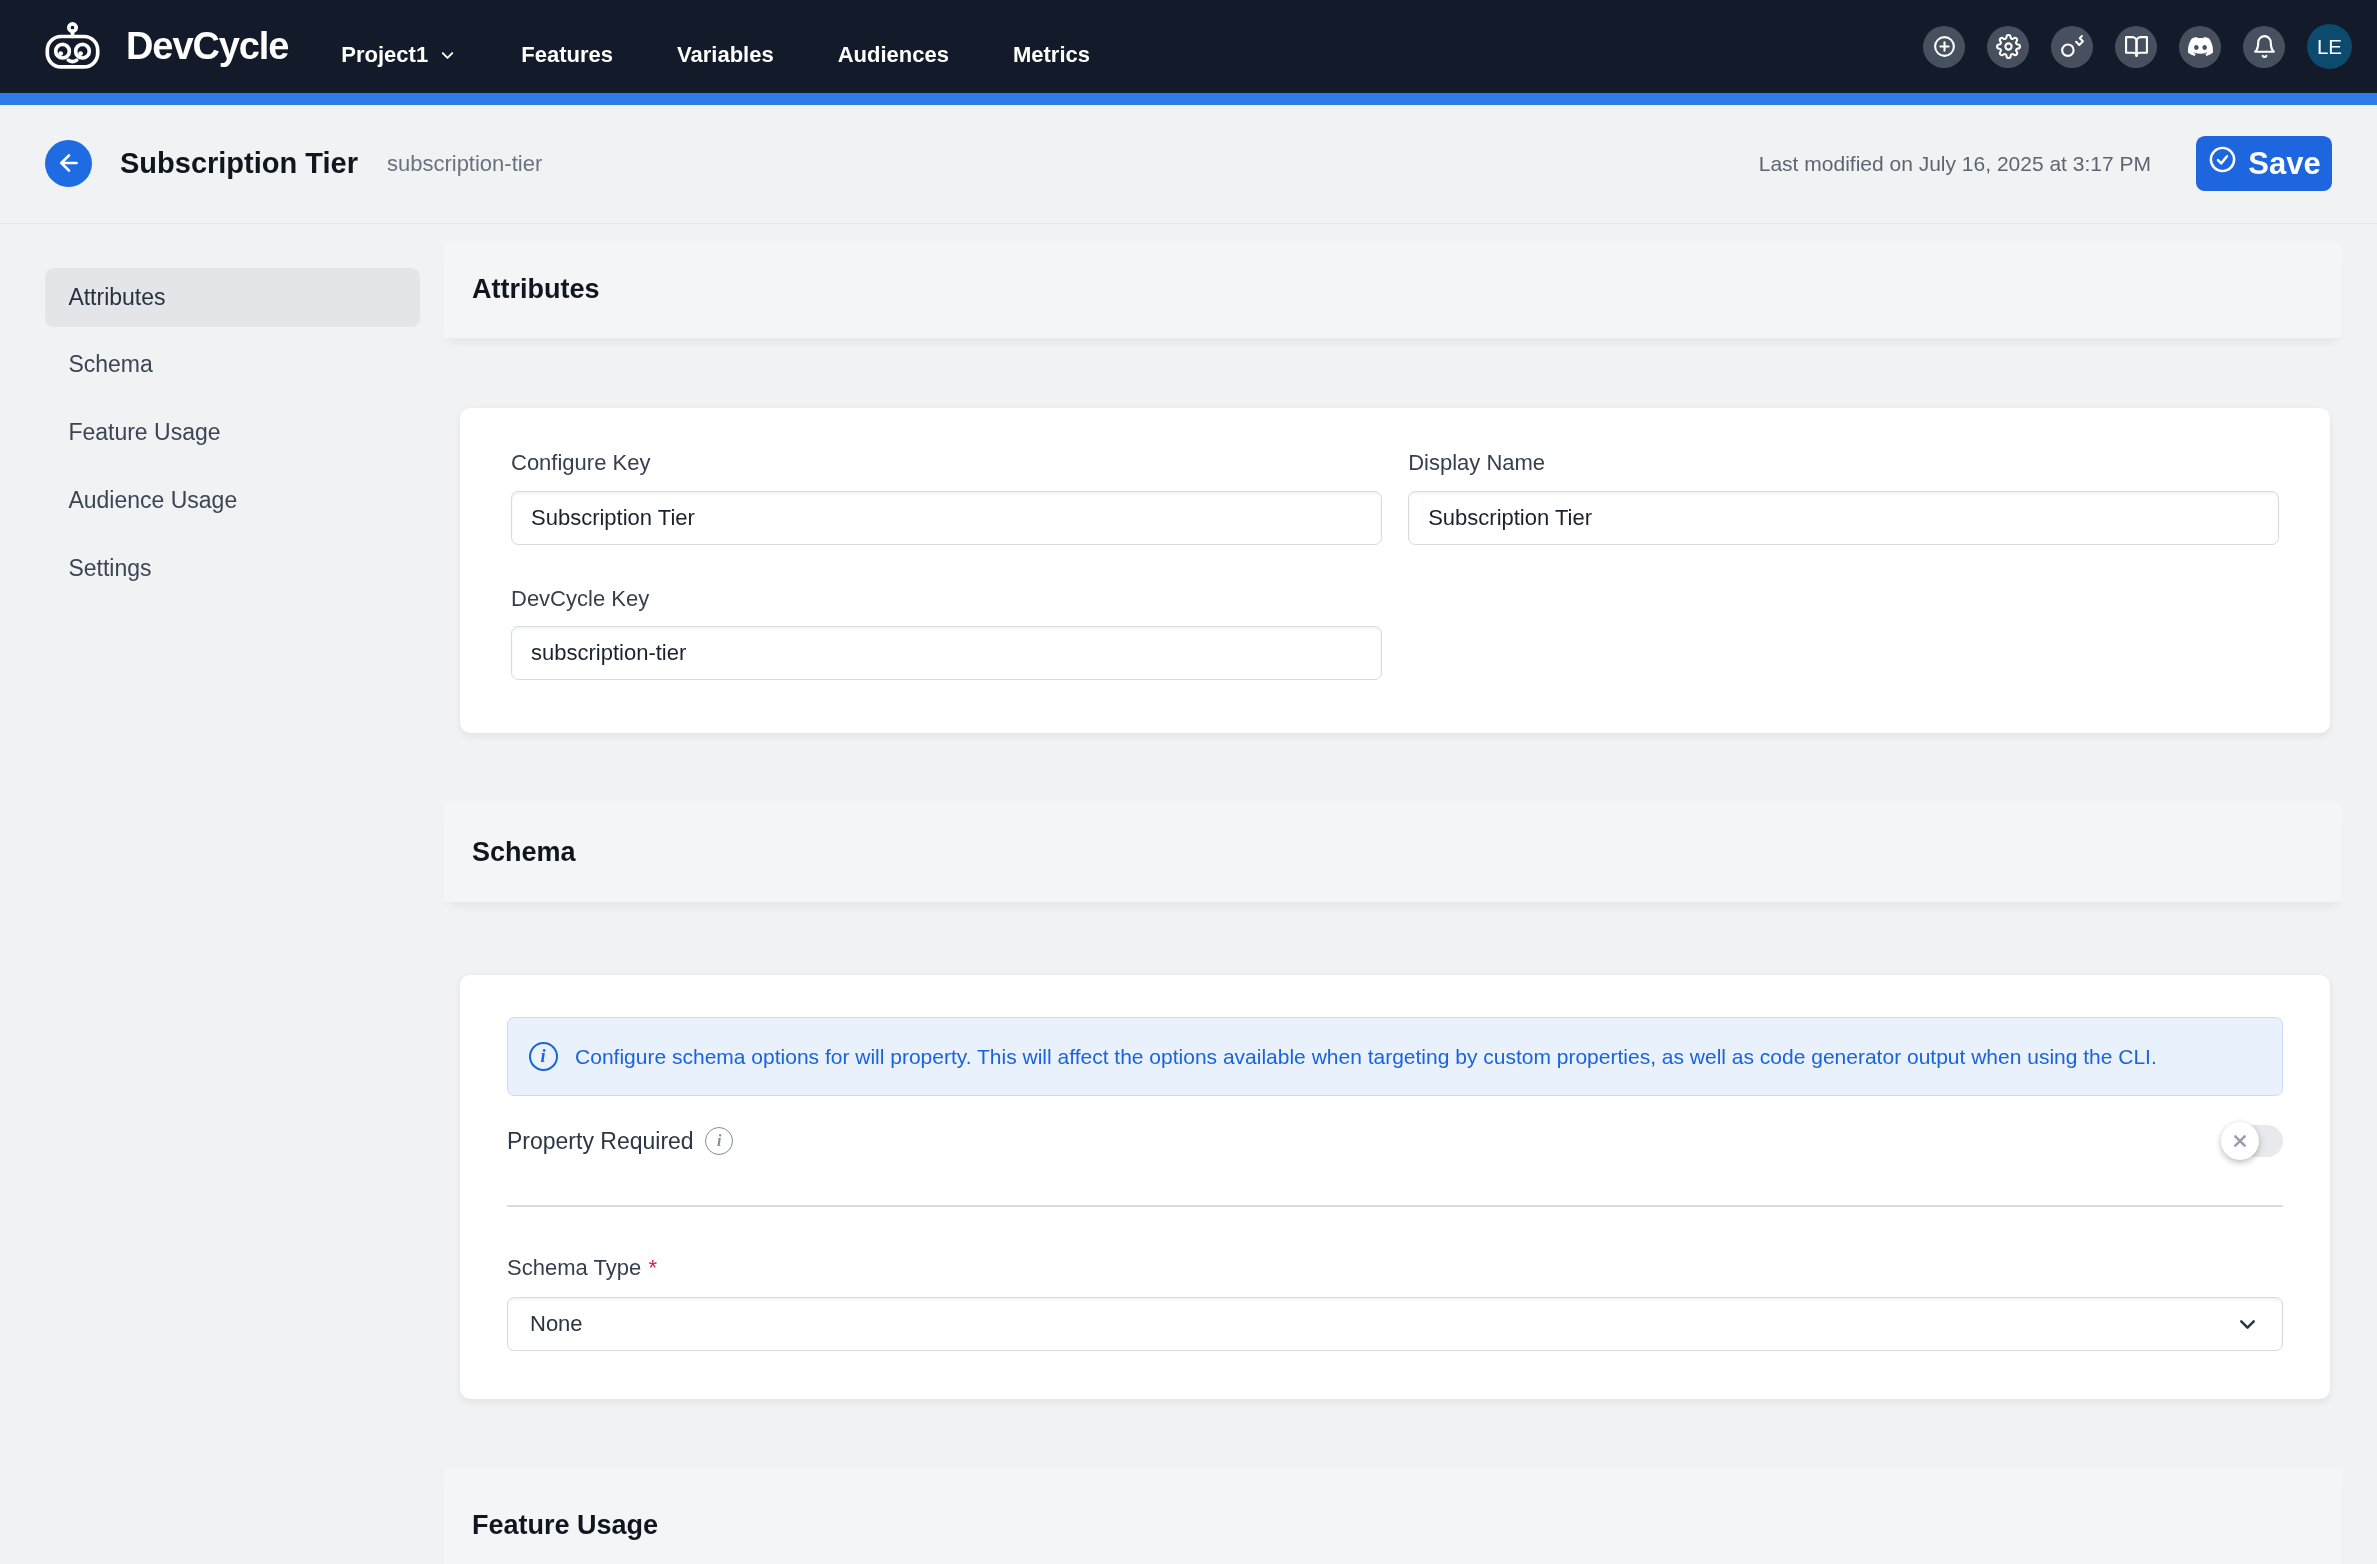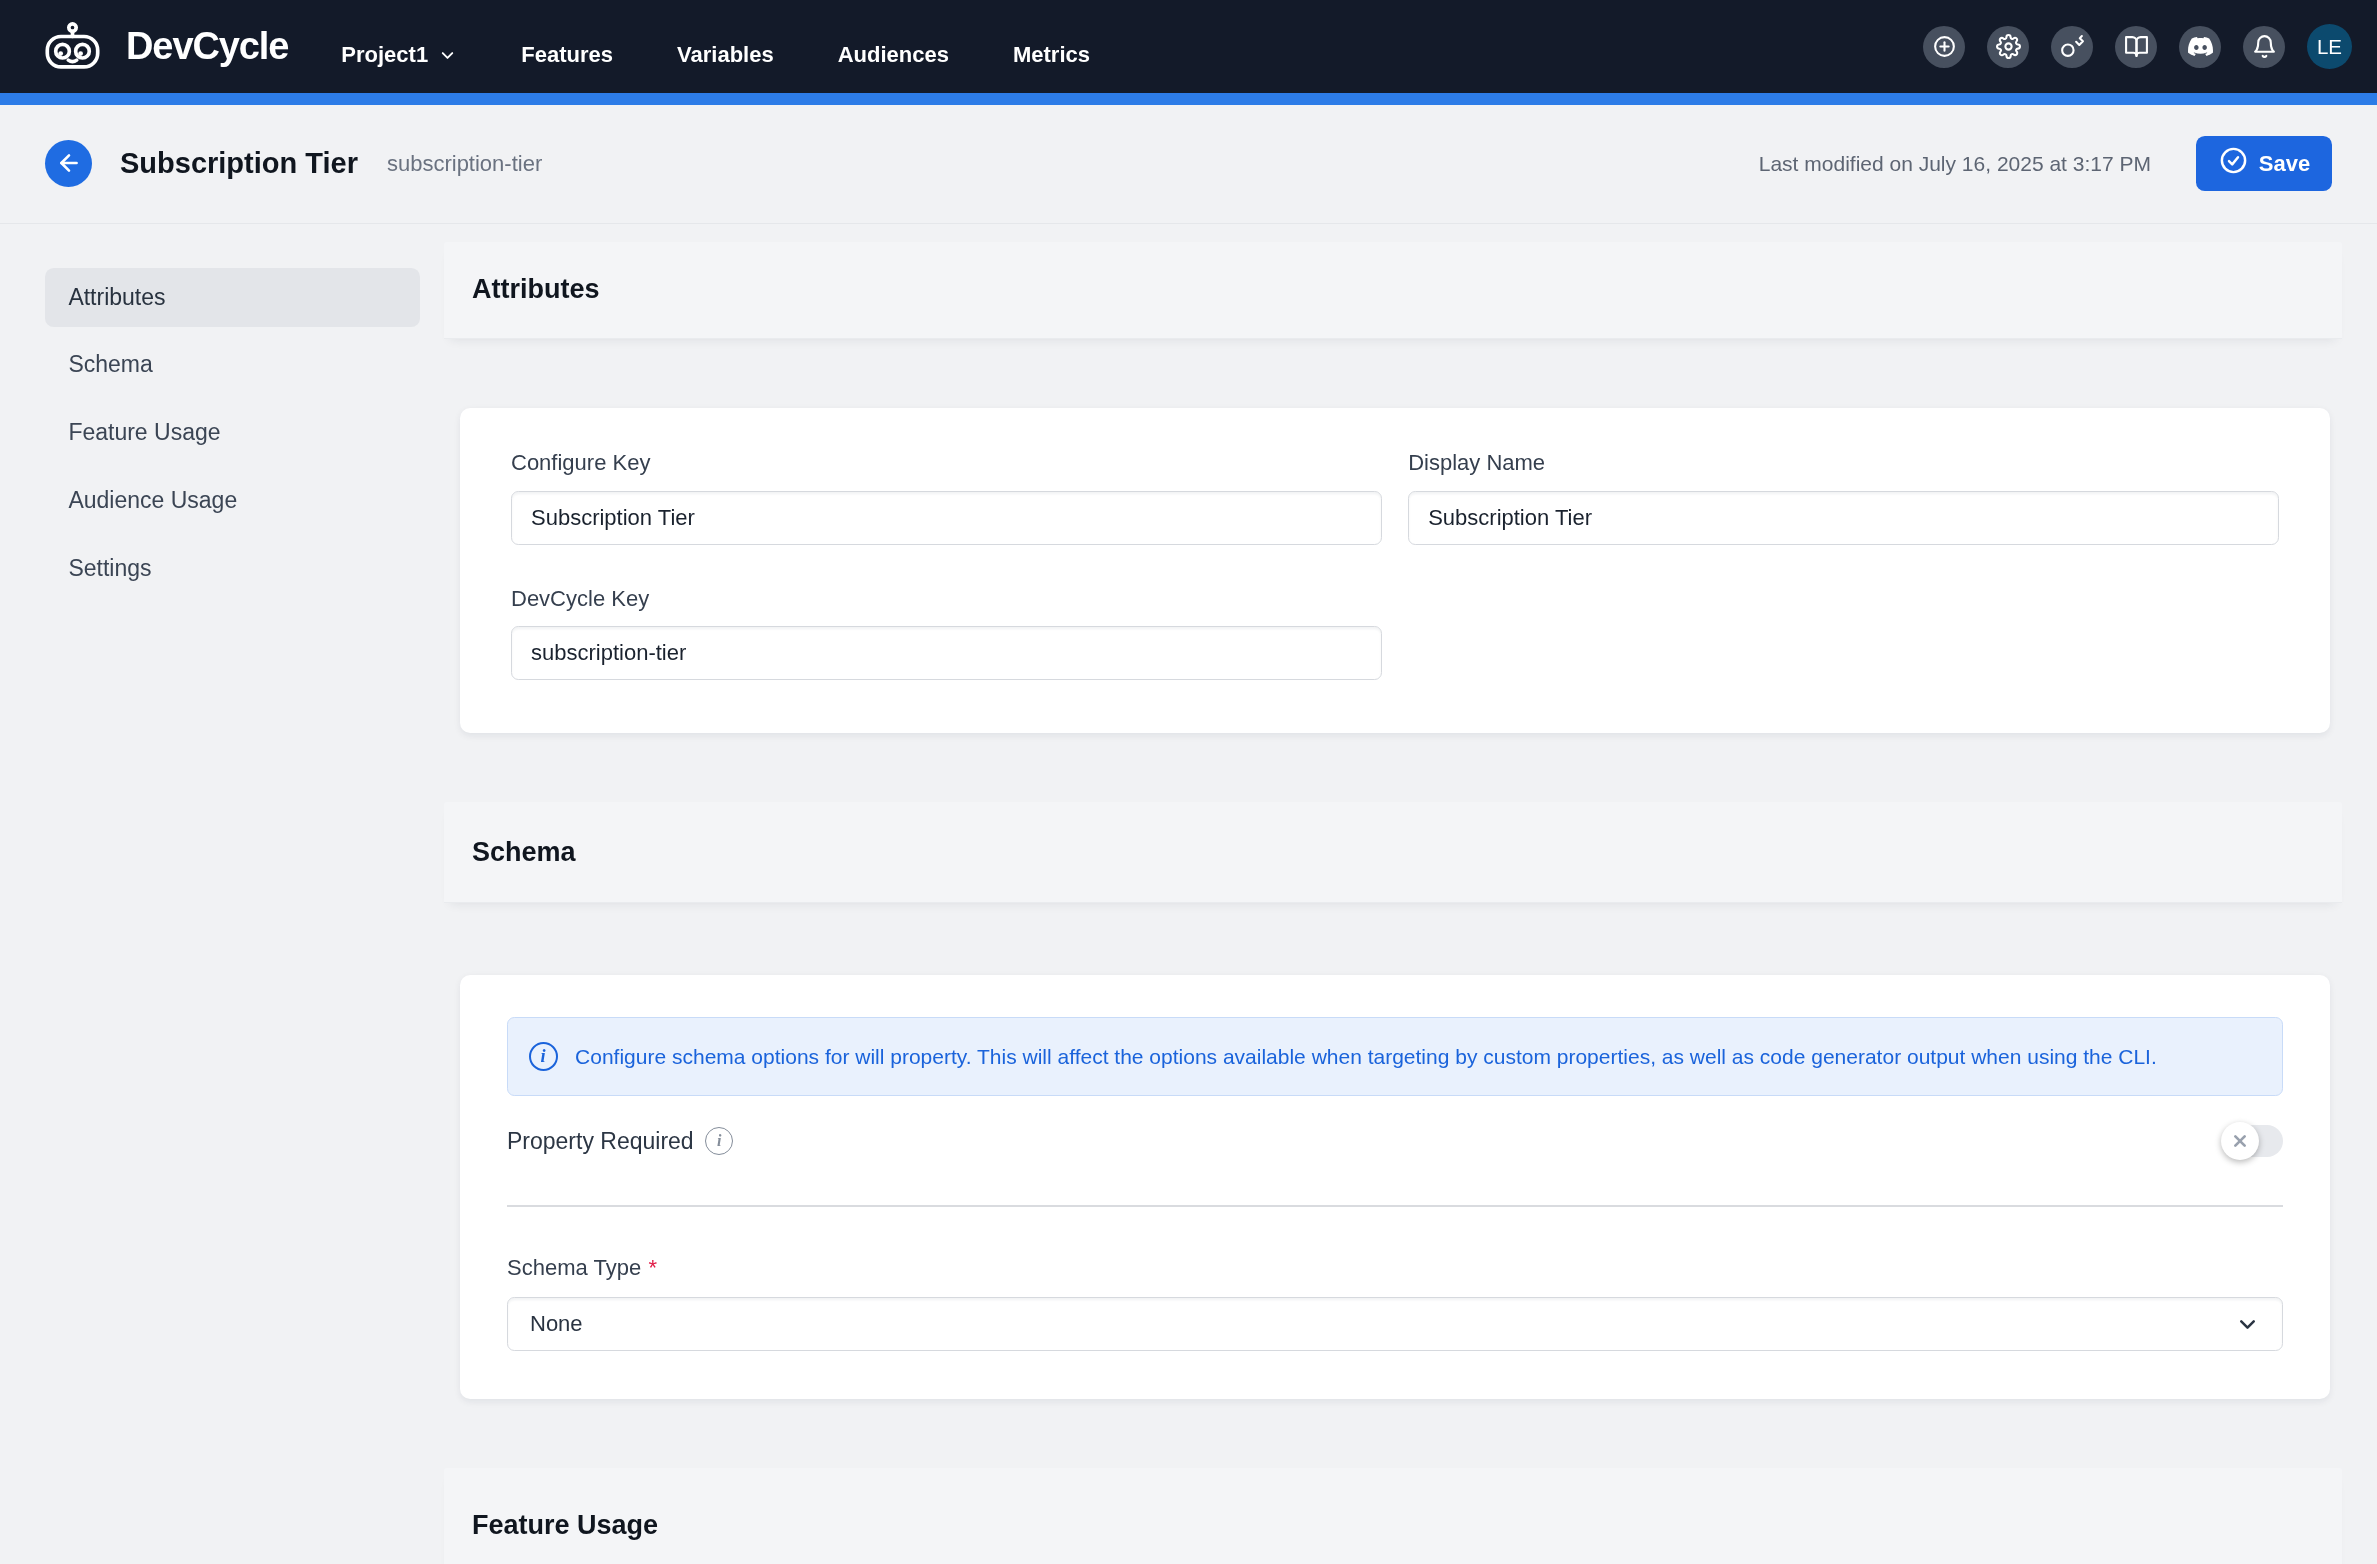--- a/index.html
+++ b/index.html
@@ -48,21 +48,21 @@
     width: 47px; height: 47px; border-radius: 50%; background: #1f6ce2; flex: none;
     display: flex; align-items: center; justify-content: center; cursor: pointer;
   }
   .back-btn svg { width: 26px; height: 26px; stroke: #ffffff; fill: none; stroke-width: 2.4; stroke-linecap: round; stroke-linejoin: round; }
   .pg-title { font-size: 29px; font-weight: bold; color: #10161f; margin-left: 28px; }
   .pg-key { font-size: 22px; color: #6a7280; margin-left: 29px; }
   .pg-right { margin-left: auto; display: flex; align-items: center; }
   .last-modified { font-size: 21px; color: #5d6573; }
   .save-btn {
     margin-left: 45px; width: 136px; height: 55px; background: #1d66df; border-radius: 8.8px;
-    color: #ffffff; font-size: 22px; font-weight: bold;
+    color: #ffffff; font-size: 31px; font-weight: bold;
     display: flex; align-items: center; justify-content: center; gap: 10px; cursor: pointer;
   }
   .save-btn svg { width: 31px; height: 31px; stroke: #ffffff; fill: none; stroke-width: 1.9; stroke-linecap: round; stroke-linejoin: round; }
 
   
   .content { display: flex; align-items: flex-start; padding: 18.3px 35px 0 45px; }
 
   .sidebar { width: 375px; flex: none; padding-top: 25.6px; }
   .side-item {
     height: 59px; display: flex; align-items: center; padding-left: 23.4px;

